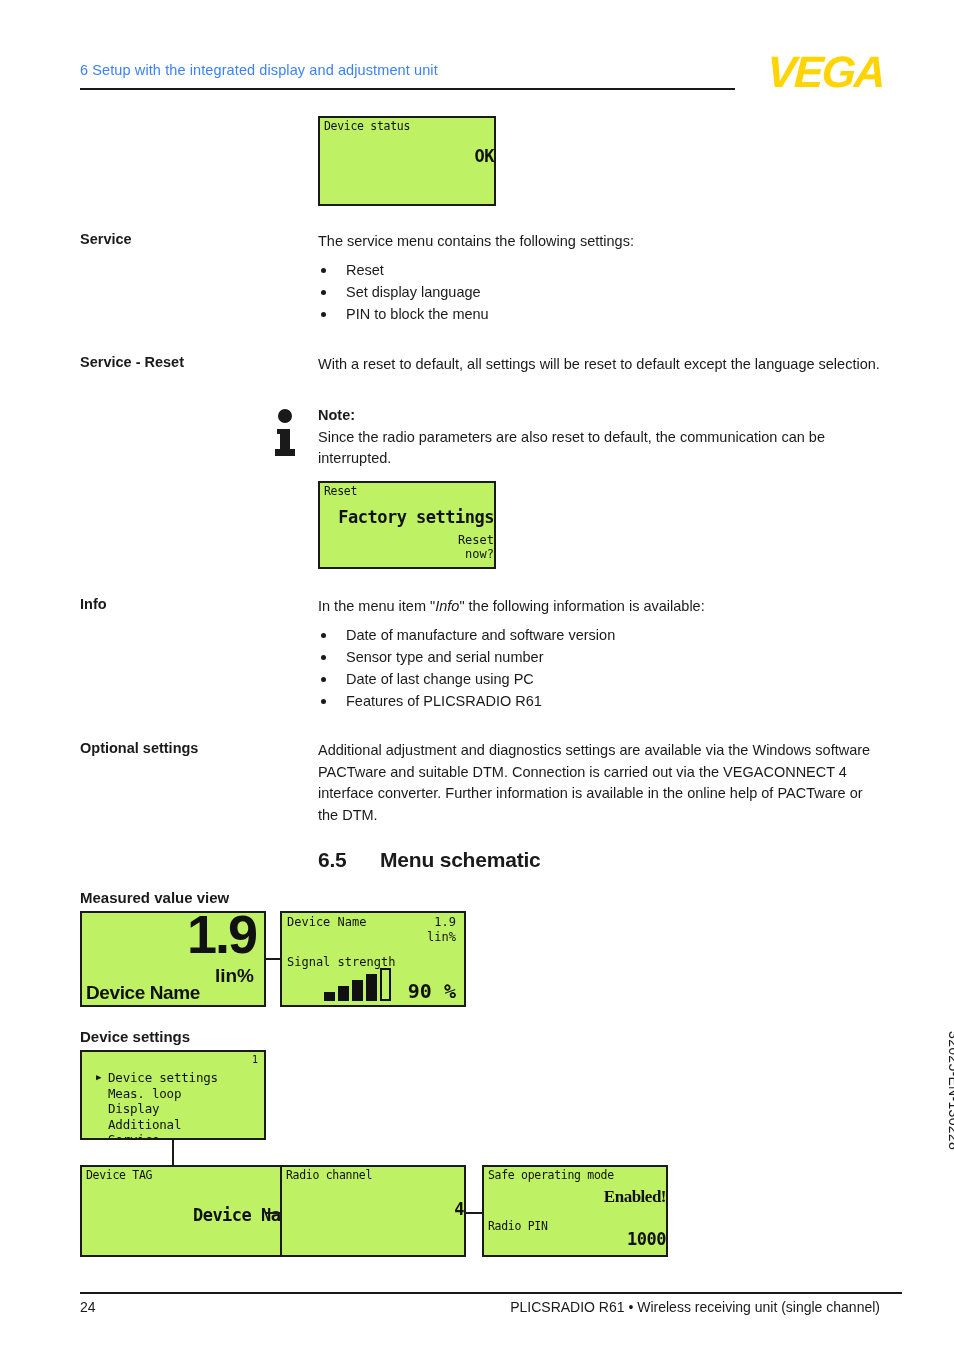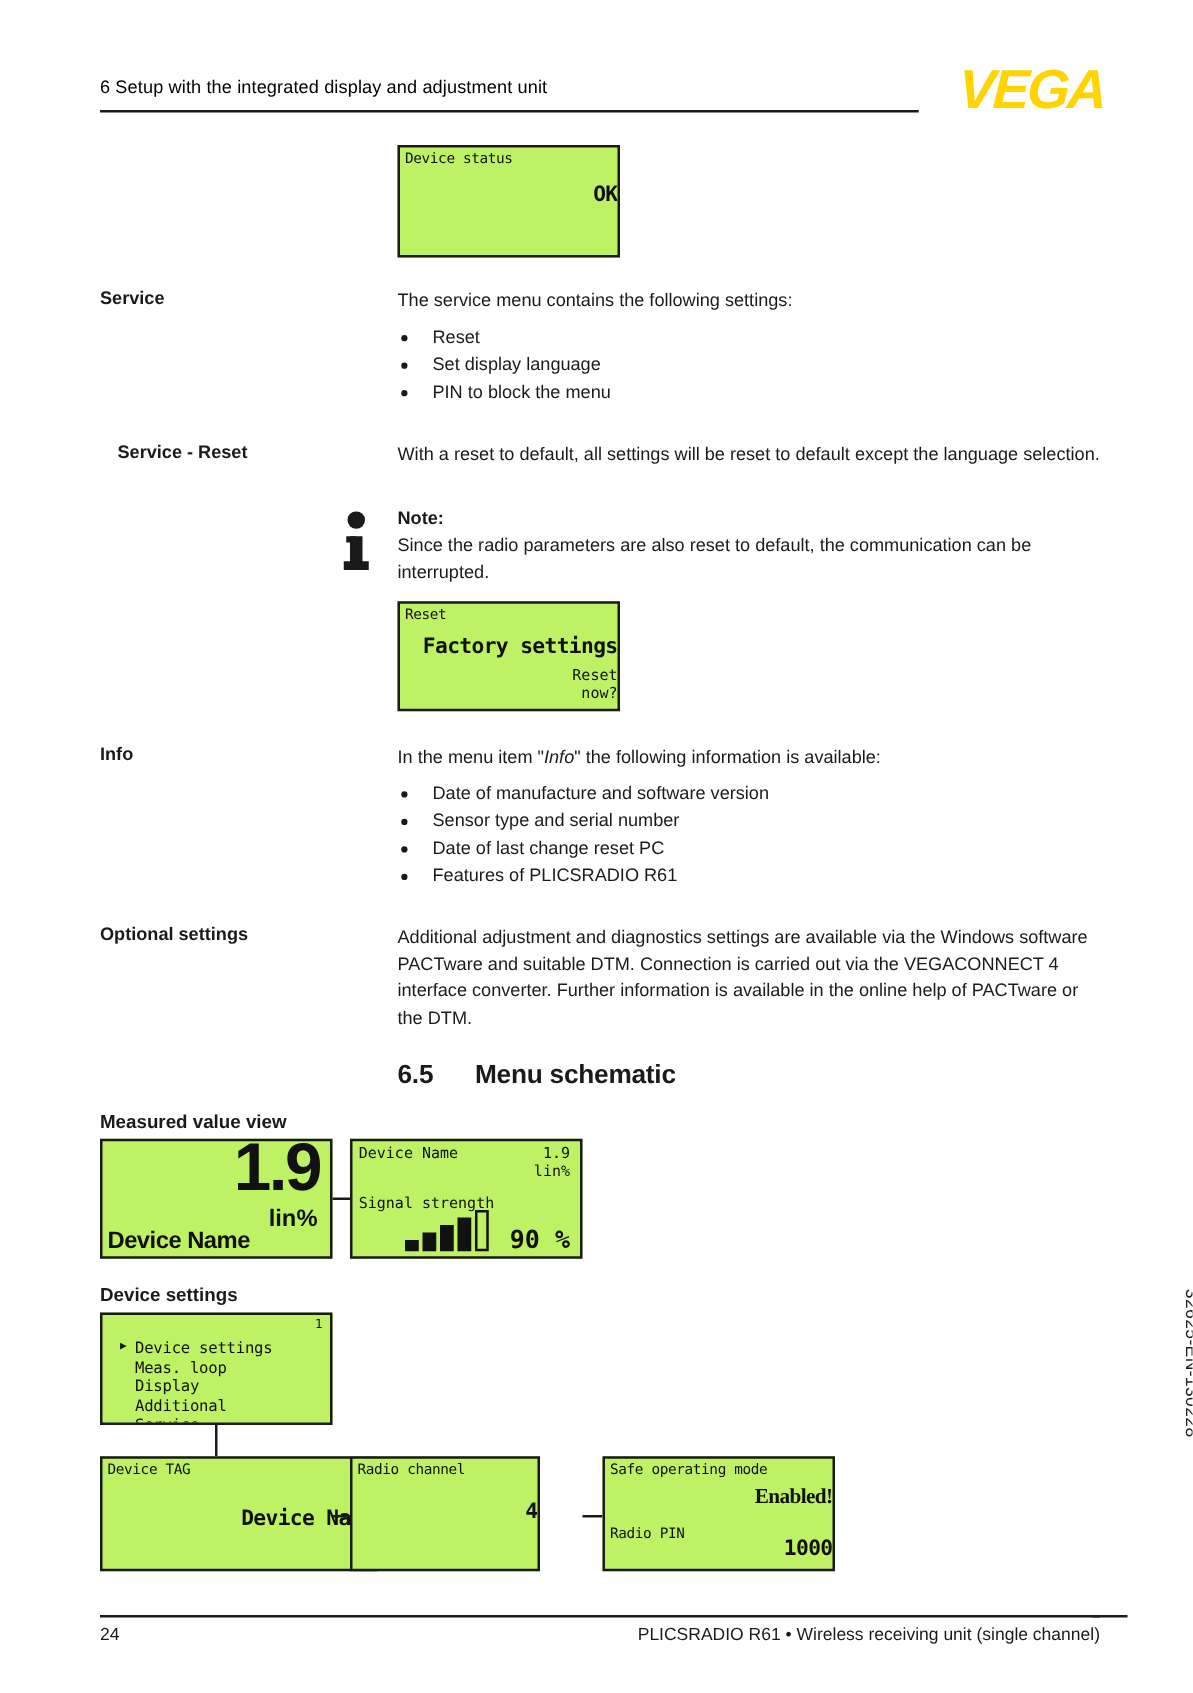--- a/index.html
+++ b/index.html
@@ -11,21 +11,21 @@
     position:relative;
     overflow:hidden;
   }
   .page { position:absolute; inset:0; }
 
   
   .header {
     position:absolute; left:80px; top:62px; width:800px;
   }
   .header-title {
-    font-size:14.5px; color:#000000; letter-spacing:0.1px;
+    font-size:14.5px; color:#3b82f6; letter-spacing:0.1px;
   }
   .header-rule {
     position:absolute; left:80px; top:88px; width:655px; height:2px;
     background:#1a1a1a;
   }
   .logo {
     position:absolute; right:70px; top:47px;
     font-size:44px; font-weight:bold; font-style:italic;
     letter-spacing:-2px; color:#FFD400;
     font-family:"Liberation Sans", sans-serif;
@@ -172,21 +172,21 @@
   <div class="label" style="top:231px;">Service</div>
   <div class="content" style="top:231px;">
     <p>The service menu contains the following settings:</p>
     <ul class="bullets">
       <li>Reset</li>
       <li>Set display language</li>
       <li>PIN to block the menu</li>
     </ul>
   </div>
 
-  <div class="label" style="top:354px;margin-left:14px;">Service - Reset</div>
+  <div class="label" style="top:354px;">Service - Reset</div>
   <div class="content" style="top:354px;">
     <p>With a reset to default, all settings will be reset to default except the language selection.</p>
   </div>
 
   <div class="note-wrap">
     <svg class="note-icon" viewBox="0 0 26 52">
       <circle cx="13" cy="7" r="7" fill="#1a1a1a"></circle>
       <rect x="8" y="20" width="10" height="22" fill="#1a1a1a"></rect>
       <rect x="5" y="20" width="8" height="5" fill="#1a1a1a"></rect>
       <rect x="3" y="40" width="20" height="7" fill="#1a1a1a"></rect>
@@ -203,21 +203,21 @@
     <div class="lcd-center lcd-sm" style="top:50px;">Reset</div>
     <div class="lcd-center lcd-sm" style="top:64px;">now?</div>
   </div>
 
   <div class="label" style="top:596px;">Info</div>
   <div class="content" style="top:596px;">
     <p><span>In the menu item "</span><span class="it">Info</span><span>" the following information is available:</span></p>
     <ul class="bullets">
       <li>Date of manufacture and software version</li>
       <li>Sensor type and serial number</li>
-      <li>Date of last change reset PC</li>
+      <li>Date of last change using PC</li>
       <li>Features of PLICSRADIO R61</li>
     </ul>
   </div>
 
   <div class="label" style="top:740px;">Optional settings</div>
   <div class="content" style="top:740px;">
     <p>Additional adjustment and diagnostics settings are available via the Windows software PACTware and suitable DTM. Connection is carried out via the VEGACONNECT 4 interface converter. Further information is available in the online help of PACTware or the DTM.</p>
   </div>
 
   <div class="h2">
@@ -265,21 +265,21 @@
 
   <div class="conn" style="left:172px; top:1140px; width:2px; height:25px;"></div>
 
   <div class="lcd" style="left:80px; top:1165px; width:222px; height:92px;">
     <div class="lcd-head">Device TAG</div>
     <div class="lcd-center lcd-big" style="top:38px;">Device Name</div>
   </div>
 
   <div class="conn" style="left:266px; top:1212px; width:14px; height:2px;"></div>
 
-  <div class="lcd" style="left:280px; top:1165px; width:152px; height:92px;">
+  <div class="lcd" style="left:280px; top:1165px; width:186px; height:92px;">
     <div class="lcd-head">Radio channel</div>
     <div class="lcd-center lcd-big" style="top:32px;">4</div>
   </div>
 
   <div class="conn" style="left:466px; top:1212px; width:16px; height:2px;"></div>
 
   <div class="lcd" style="left:482px; top:1165px; width:186px; height:92px;">
     <div class="lcd-head">Safe operating mode</div>
     <div class="lcd-center lcd-big" style="top:20px;font-family:Liberation Serif, serif;">Enabled!</div>
     <div class="lcd-head" style="top:52px;">Radio PIN</div>

